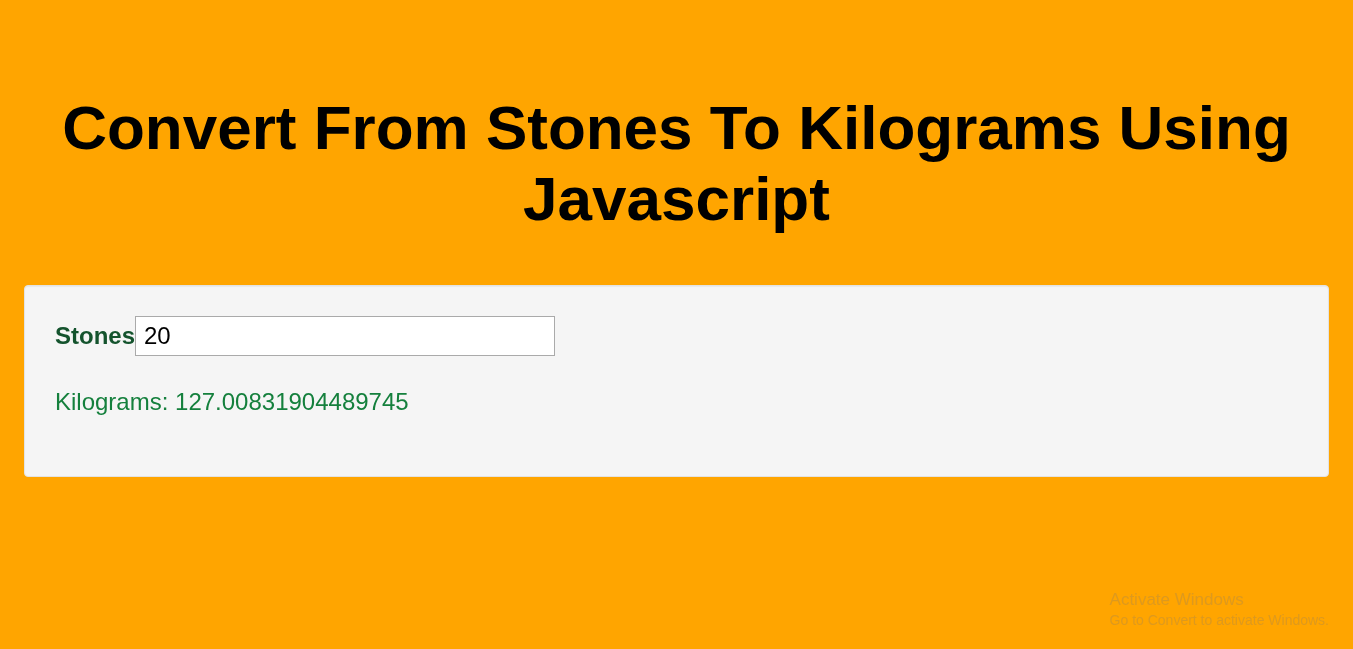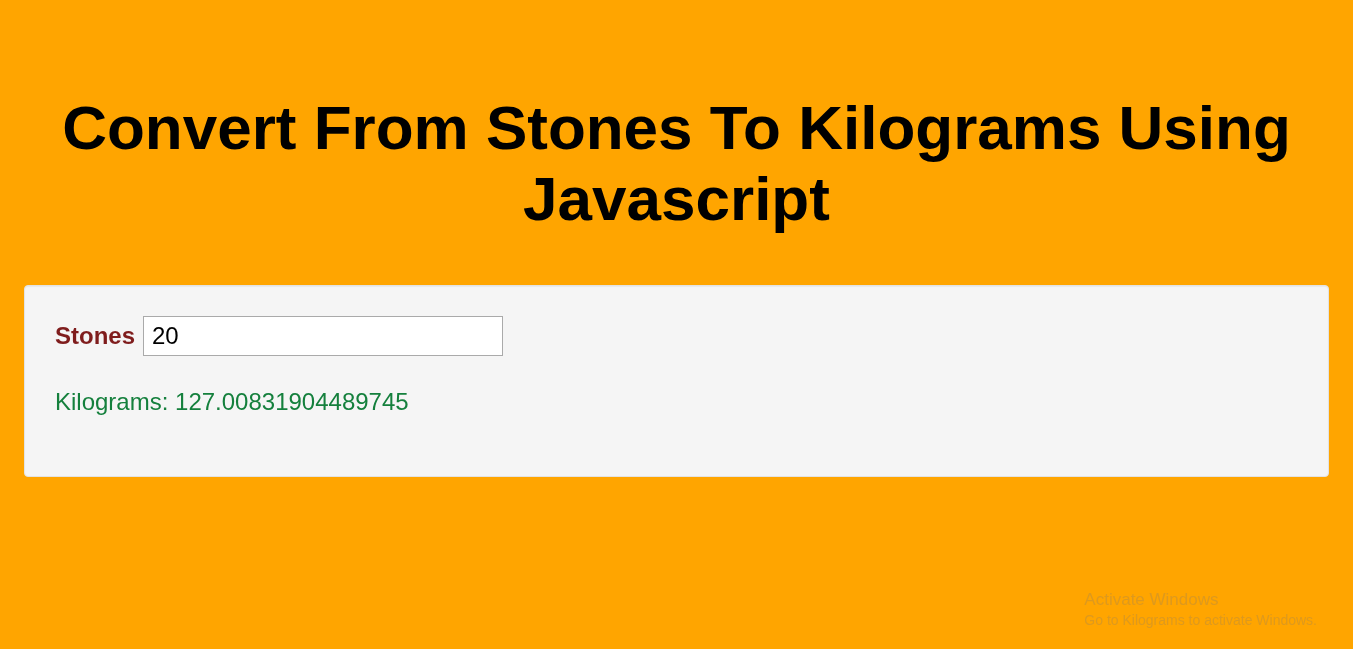--- a/index.html
+++ b/index.html
@@ -32,38 +32,37 @@
       margin: 0 2px;
     }
     .input-row {
       display: flex;
       align-items: center;
       margin-bottom: 32px;
     }
     .stones-label {
       font-weight: bold;
       font-size: 24px;
-      margin-right: 8px;
-      color: #7f1d1d;
+      color: #14532d;
     }
     .stones-input {
       font-size: 24px;
       padding: 4px 8px;
       border: 1px solid #aaa;
-      width: 360px;
+      width: 420px;
       height: 40px;
       font-family: Arial, Helvetica, sans-serif;
     }
     .result-text {
       font-size: 24px;
       color: #15803d;
     }
     .watermark {
       position: absolute;
-      right: 36px;
+      right: 24px;
       bottom: 20px;
       color: rgba(120,120,120,0.25);
       font-size: 14px;
       line-height: 1.3;
     }
     .watermark .line1 {
       font-size: 17px;
     }
   </style>
 </head>
@@ -74,14 +73,14 @@
 <div class="panel">
   <div class="input-row">
     <label class="stones-label">Stones</label>
     <input type="text" class="stones-input" value="20" style="">
   </div>
   <p class="result-text">Kilograms: 127.00831904489745</p>
 </div>
 
 <div class="watermark">
   <div class="line1">Activate Windows</div>
-  <div>Go to Kilograms to activate Windows.</div>
+  <div>Go to Convert to activate Windows.</div>
 </div>
 
 </body></html>

